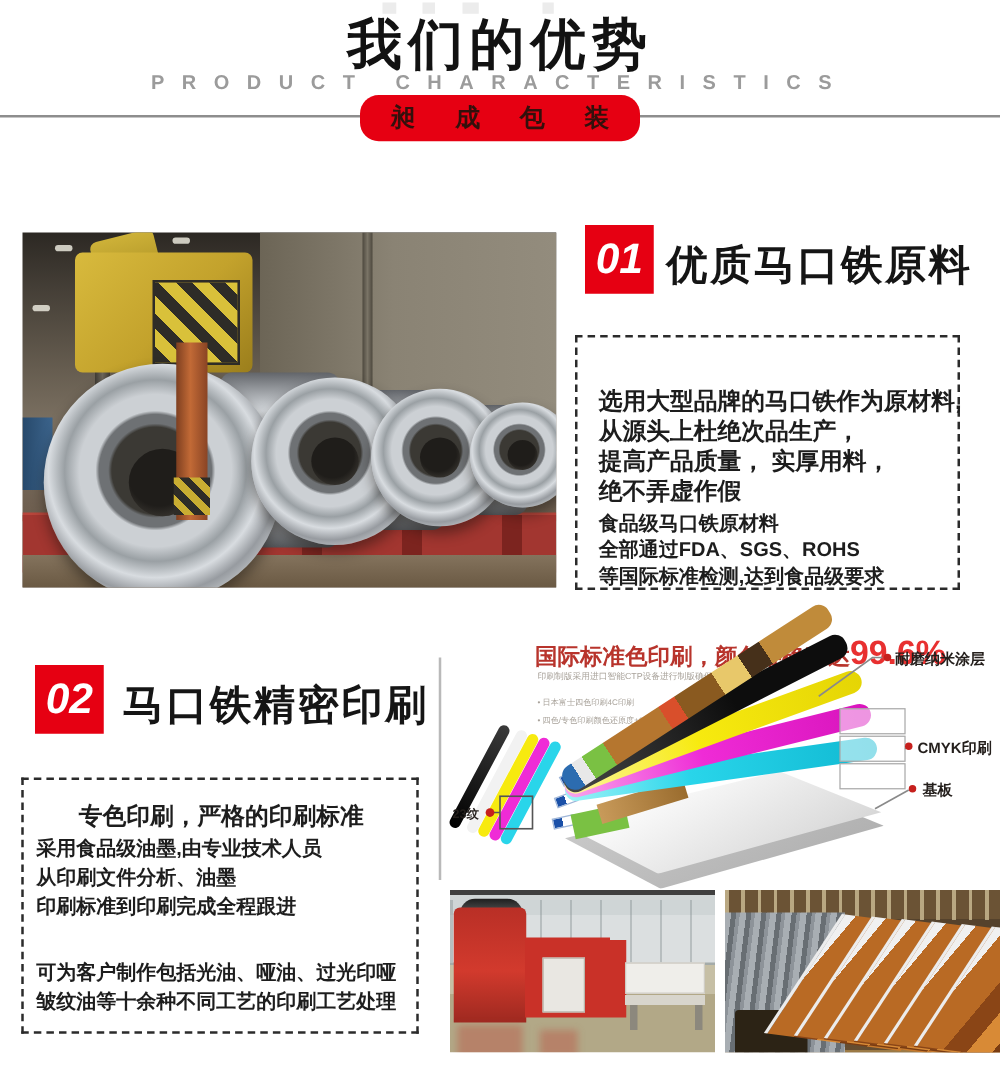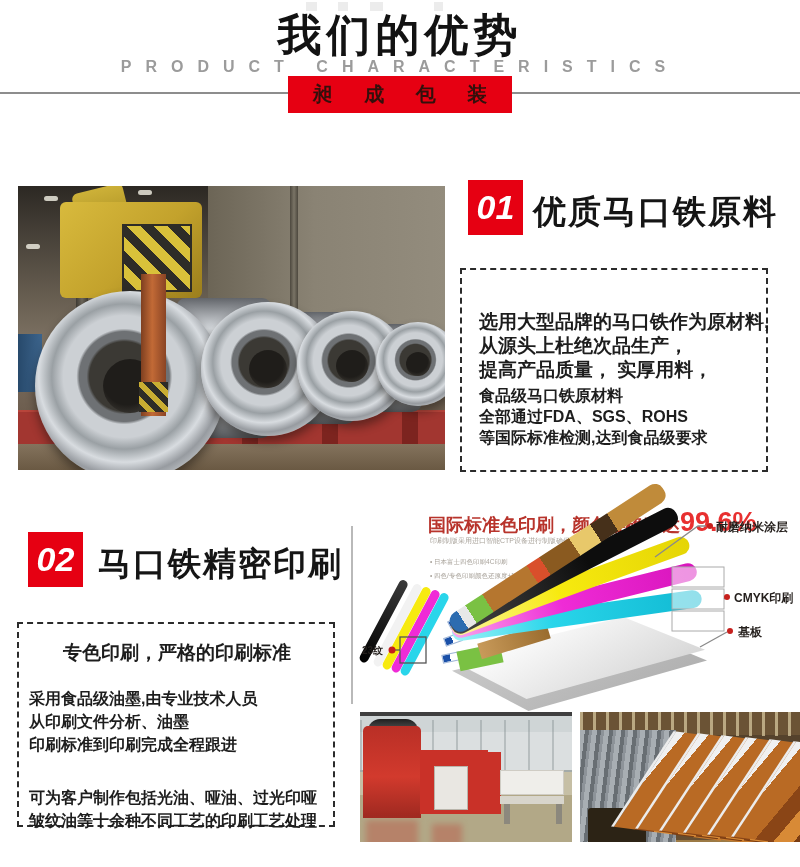--- a/index.html
+++ b/index.html
@@ -7,41 +7,41 @@
   html,body{background:#fff;}
   body{font-family:"Liberation Sans","DejaVu Sans",sans-serif;}
   .page{position:relative;width:800px;height:842px;background:#fff;overflow:hidden;}
   .abs{position:absolute;}
 
   
   .page-title{top:6px;left:0;width:800px;text-align:center;font-size:44px;font-weight:bold;color:#121212;letter-spacing:5px;}
   .page-subtitle{top:58px;left:0;width:800px;text-align:center;font-size:16px;font-weight:600;color:#9b9b9b;letter-spacing:14px;white-space:nowrap;}
   .hline{top:92px;left:0;width:800px;height:2px;background:#8d8d8d;}
   .brand-badge{top:76px;left:288px;width:224px;height:37px;background:var(--red);color:#33100c;
-    display:flex;align-items:center;justify-content:center;font-size:20px;font-weight:bold;letter-spacing:13px;text-indent:13px;}
+    display:flex;align-items:center;justify-content:center;font-size:20px;font-weight:bold;letter-spacing:13px;text-indent:13px;border-radius:15px;}
   .ghost{background:#ececec;height:9px;top:2px;}
   .ghost-b{background:#f3f3f3;height:12px;top:852px;}
 
   
   .num-square{width:55px;height:55px;background:var(--red);color:#fff;display:flex;align-items:center;justify-content:center;
     font-size:34px;font-weight:bold;font-style:italic;}
   .sec-title{font-size:33px;font-weight:bold;color:#151515;letter-spacing:2px;white-space:nowrap;}
   .dashed-box{border:2px dashed #2b2b2b;background:#fff;}
   .bold-line{font-weight:bold;color:#1d1d1d;white-space:nowrap;}
 
   
   .box1{left:460px;top:268px;width:308px;height:204px;padding:40px 10px 0 17px;}
   .box1 .p1 div{font-size:19px;line-height:24px;}
   .box1 .p2{margin-top:3px;}
   .box1 .p2 div{font-size:16px;line-height:21px;}
 
   
   .box2{left:17px;top:622px;width:318px;height:205px;padding:16px 8px 0 10px;}
   .box2 .bh{text-align:center;font-size:19px;font-weight:bold;color:#1d1d1d;white-space:nowrap;}
-  .box2 .p1{margin-top:21px;}
+  .box2 .p1{margin-top:2px;}
   .box2 .p1 div,.box2 .p2 div{font-size:16px;line-height:23px;}
   .box2 .p2{margin-top:30px;}
 
   .vdivider{left:351px;top:526px;width:2px;height:178px;background:#b9b9b9;}
 
   
   .photo-coils{left:18px;top:186px;width:427px;height:284px;overflow:hidden;
     background:linear-gradient(180deg,#2c2823 0%,#453f37 16%,#655c4f 38%,#7d7263 55%,#6e5f50 78%,#5b4c3d 100%);}
   .wall{left:190px;top:0;width:237px;height:175px;background:linear-gradient(90deg,#6c6556 0%,#8a8374 45%,#938c7d 100%);}
   .pipe{left:272px;top:0;width:8px;height:160px;background:linear-gradient(90deg,#4d483e,#7a7466,#4d483e);}
@@ -154,20 +154,21 @@
   </div>
 
   <div class="abs num-square" style="left:468px;top:180px;">01</div>
   <div class="abs sec-title" style="left:533px;top:190px;">优质马口铁原料</div>
 
   <div class="abs dashed-box box1">
     <div class="p1">
       <div class="bold-line">选用大型品牌的马口铁作为原材料,</div>
       <div class="bold-line">从源头上杜绝次品生产，</div>
       <div class="bold-line">提高产品质量， 实厚用料，</div>
+      <div class="bold-line">绝不弄虚作假</div>
     </div>
     <div class="p2">
       <div class="bold-line">食品级马口铁原材料</div>
       <div class="bold-line">全部通过FDA、SGS、ROHS</div>
       <div class="bold-line">等国际标准检测,达到食品级要求</div>
     </div>
   </div>
 
   <div class="abs num-square" style="left:28px;top:532px;">02</div>
   <div class="abs sec-title" style="left:98px;top:542px;">马口铁精密印刷</div>

